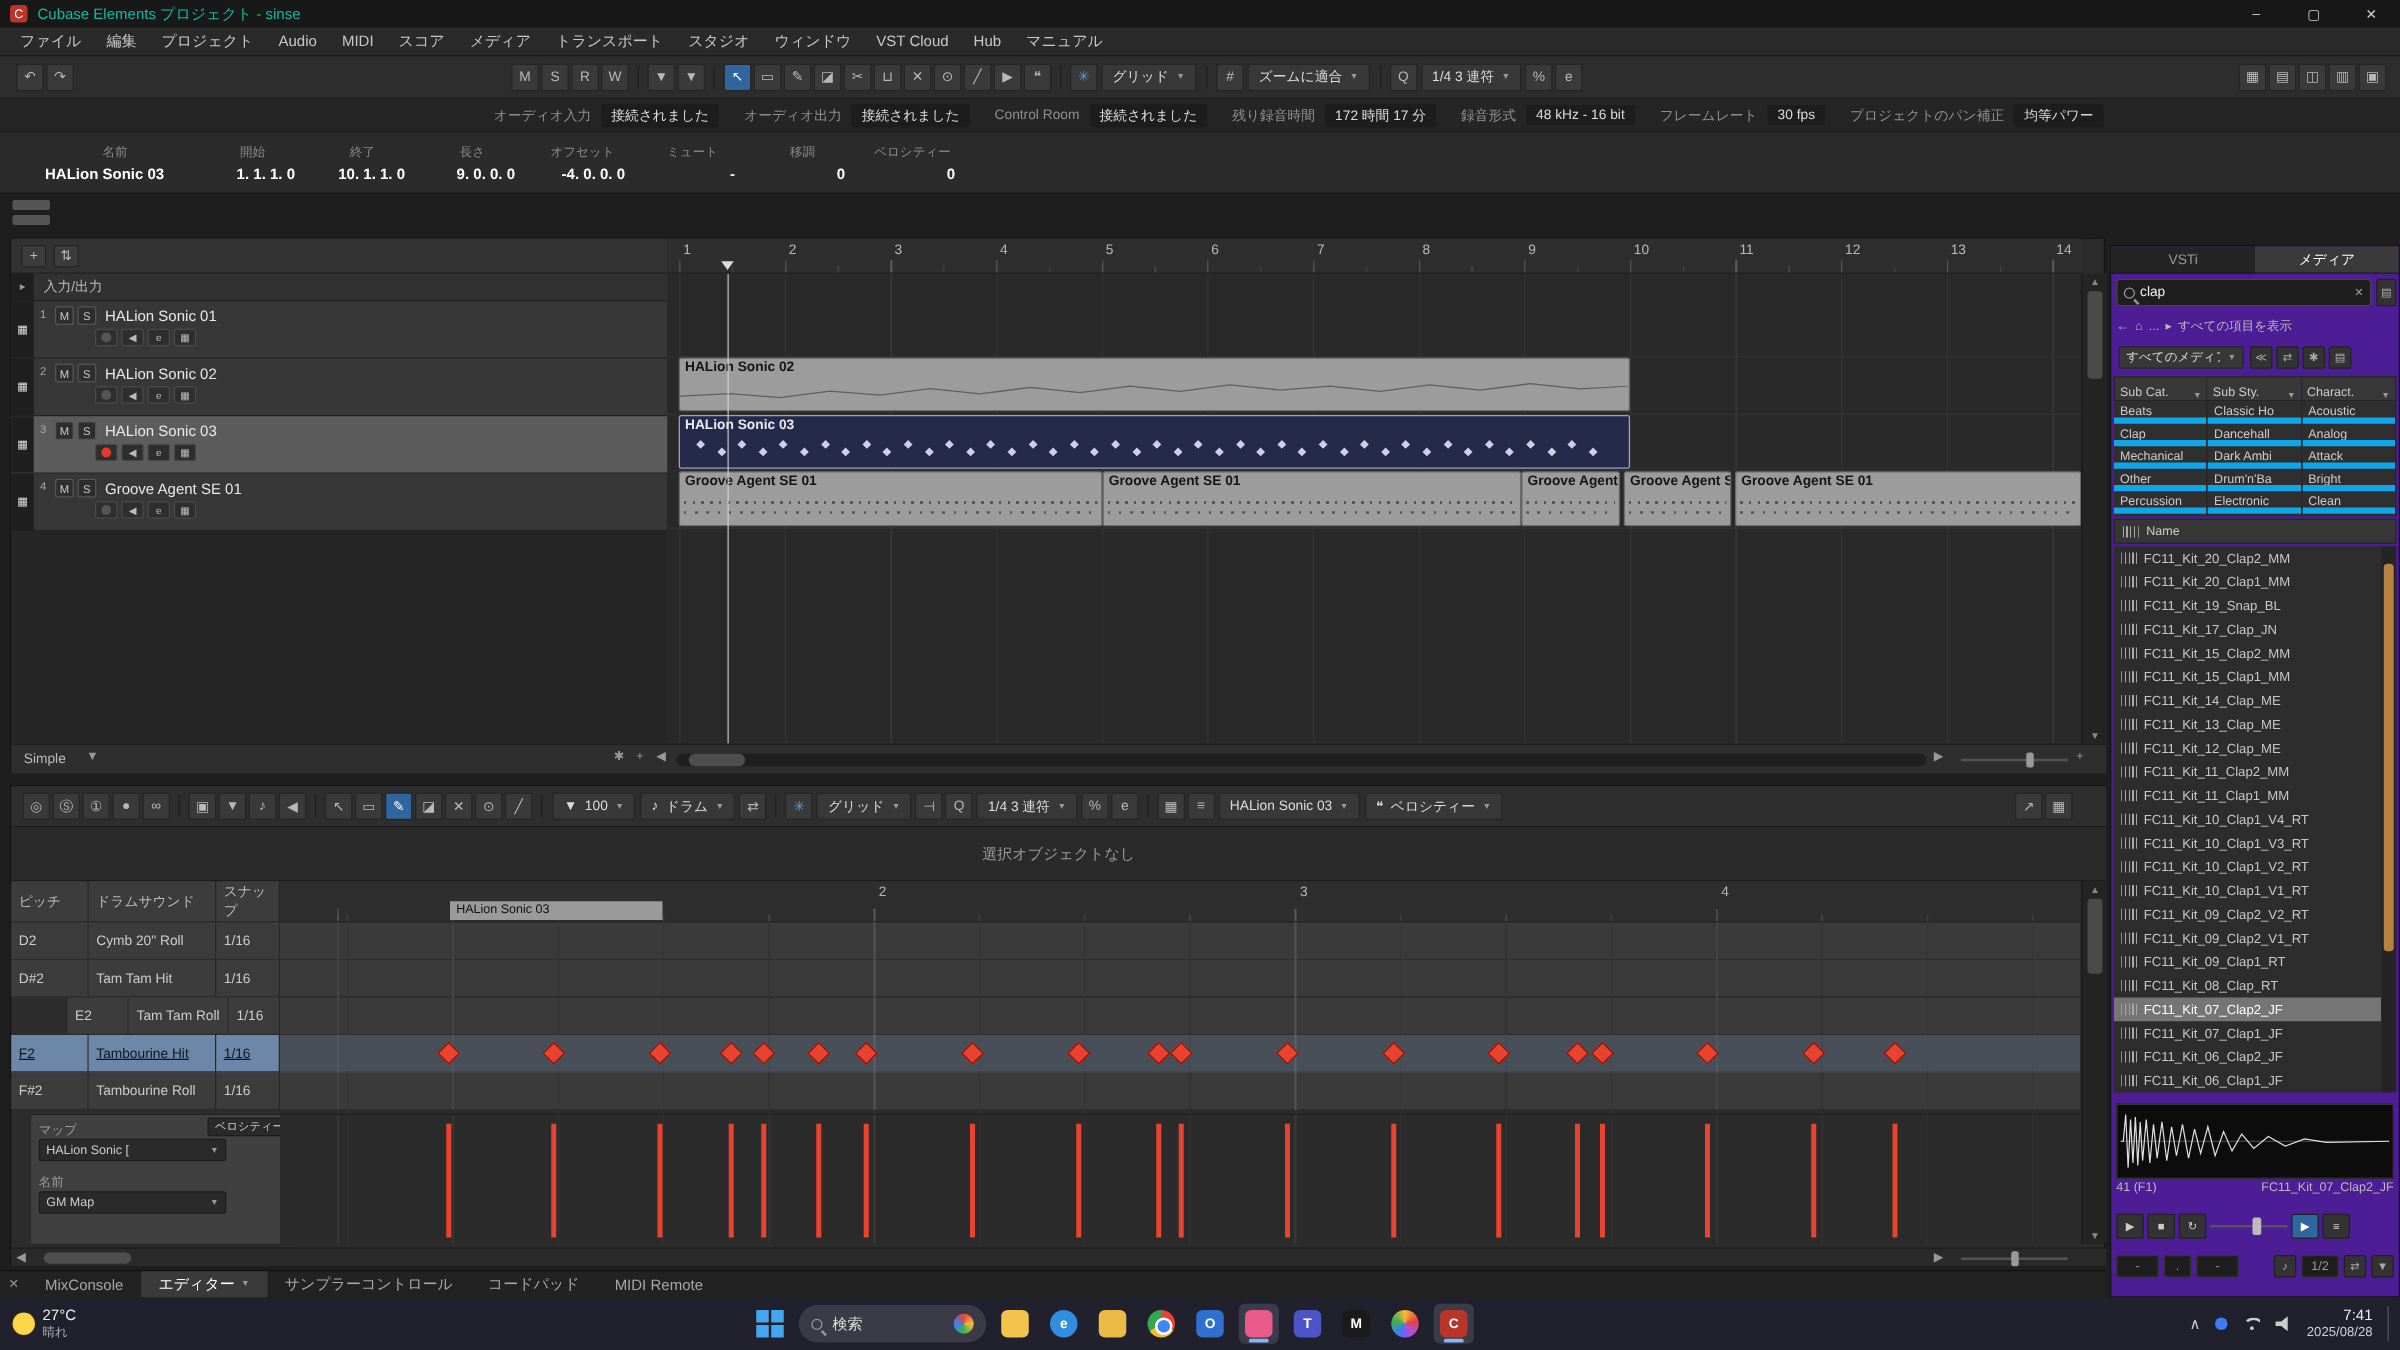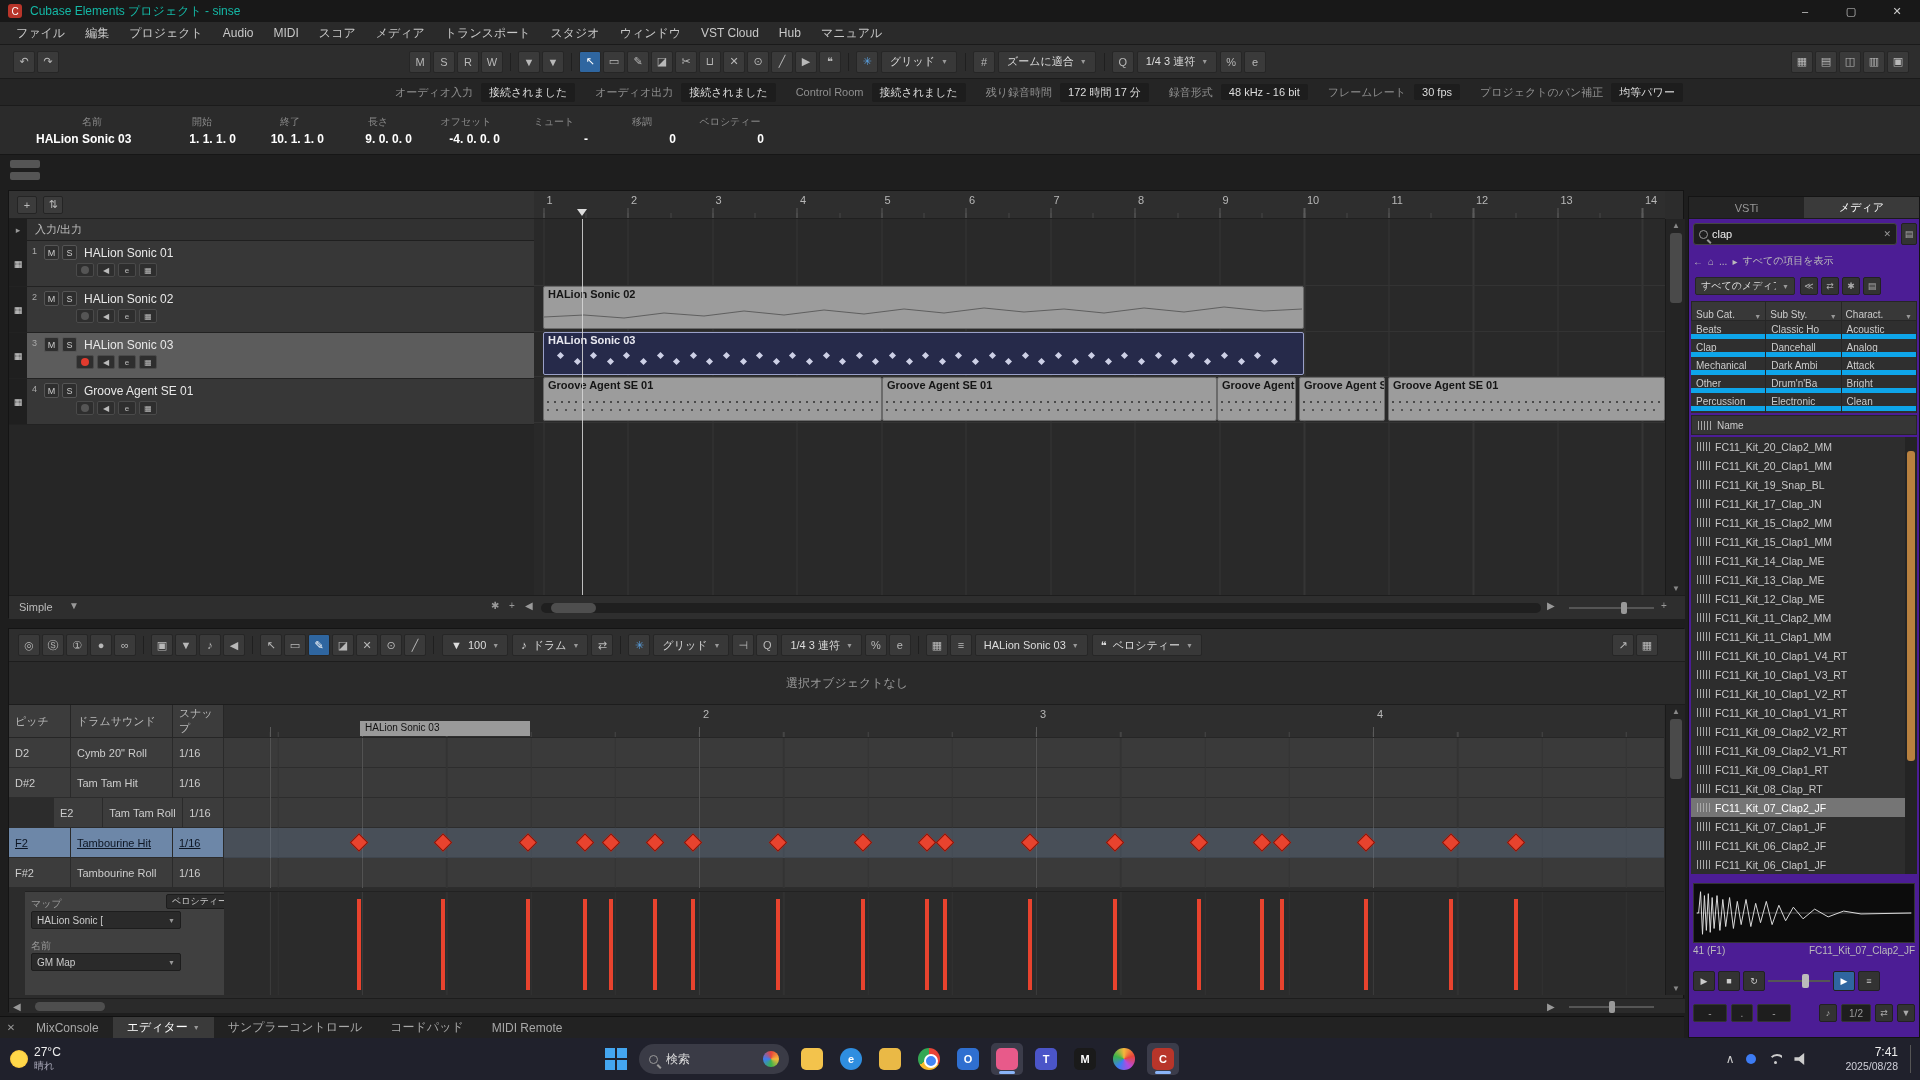--- a/index.html
+++ b/index.html
@@ -192,21 +192,21 @@
   .app-sq.sphere { border-radius:50%; background:conic-gradient(#f6b83c,#e8443a,#b44ae0,#3d7cf4,#3bb34a,#f6b83c); }
   #tray { margin-left:auto; display:flex; align-items:center; gap:12px; margin-right:6px; }
   .tray-ico { color:#ccc; font-size:12px; }
   .blue-dot { width:10px; height:10px; border-radius:50%; background:#3d7cf4; }
   .wifi { width:14px; height:10px; position:relative; overflow:hidden; }
   .wifi::before { content:''; position:absolute; left:0; top:0; width:14px; height:14px; border:2px solid #ccc; border-radius:50%; clip-path:polygon(50% 50%,0 0,100% 0); }
   .wifi::after { content:''; position:absolute; left:6px; top:7px; width:3px; height:3px; background:#ccc; border-radius:50%; }
   .vol { width:13px; height:12px; background:#ccc; clip-path:polygon(0 35%,35% 35%,75% 0,75% 100%,35% 65%,0 65%); }
   .clock { text-align:right; line-height:1.25; }
   .clock .t { font-size:12px; color:#eee; }
-  .clock .d { font-size:10.5px; color:#cfcfd8;margin-left:26px; }
+  .clock .d { font-size:10.5px; color:#cfcfd8; }
   .show-desktop { width:4px; height:28px; border-left:1px solid #555; }
 </style>
 </head>
 <body>
 
 <div id="titlebar" class="abs">
   <span class="app-ico">C</span>
   <span class="title-text">Cubase Elements プロジェクト - sinse</span>
   <div class="caption-btns">
     <span class="cap-btn">–</span>

